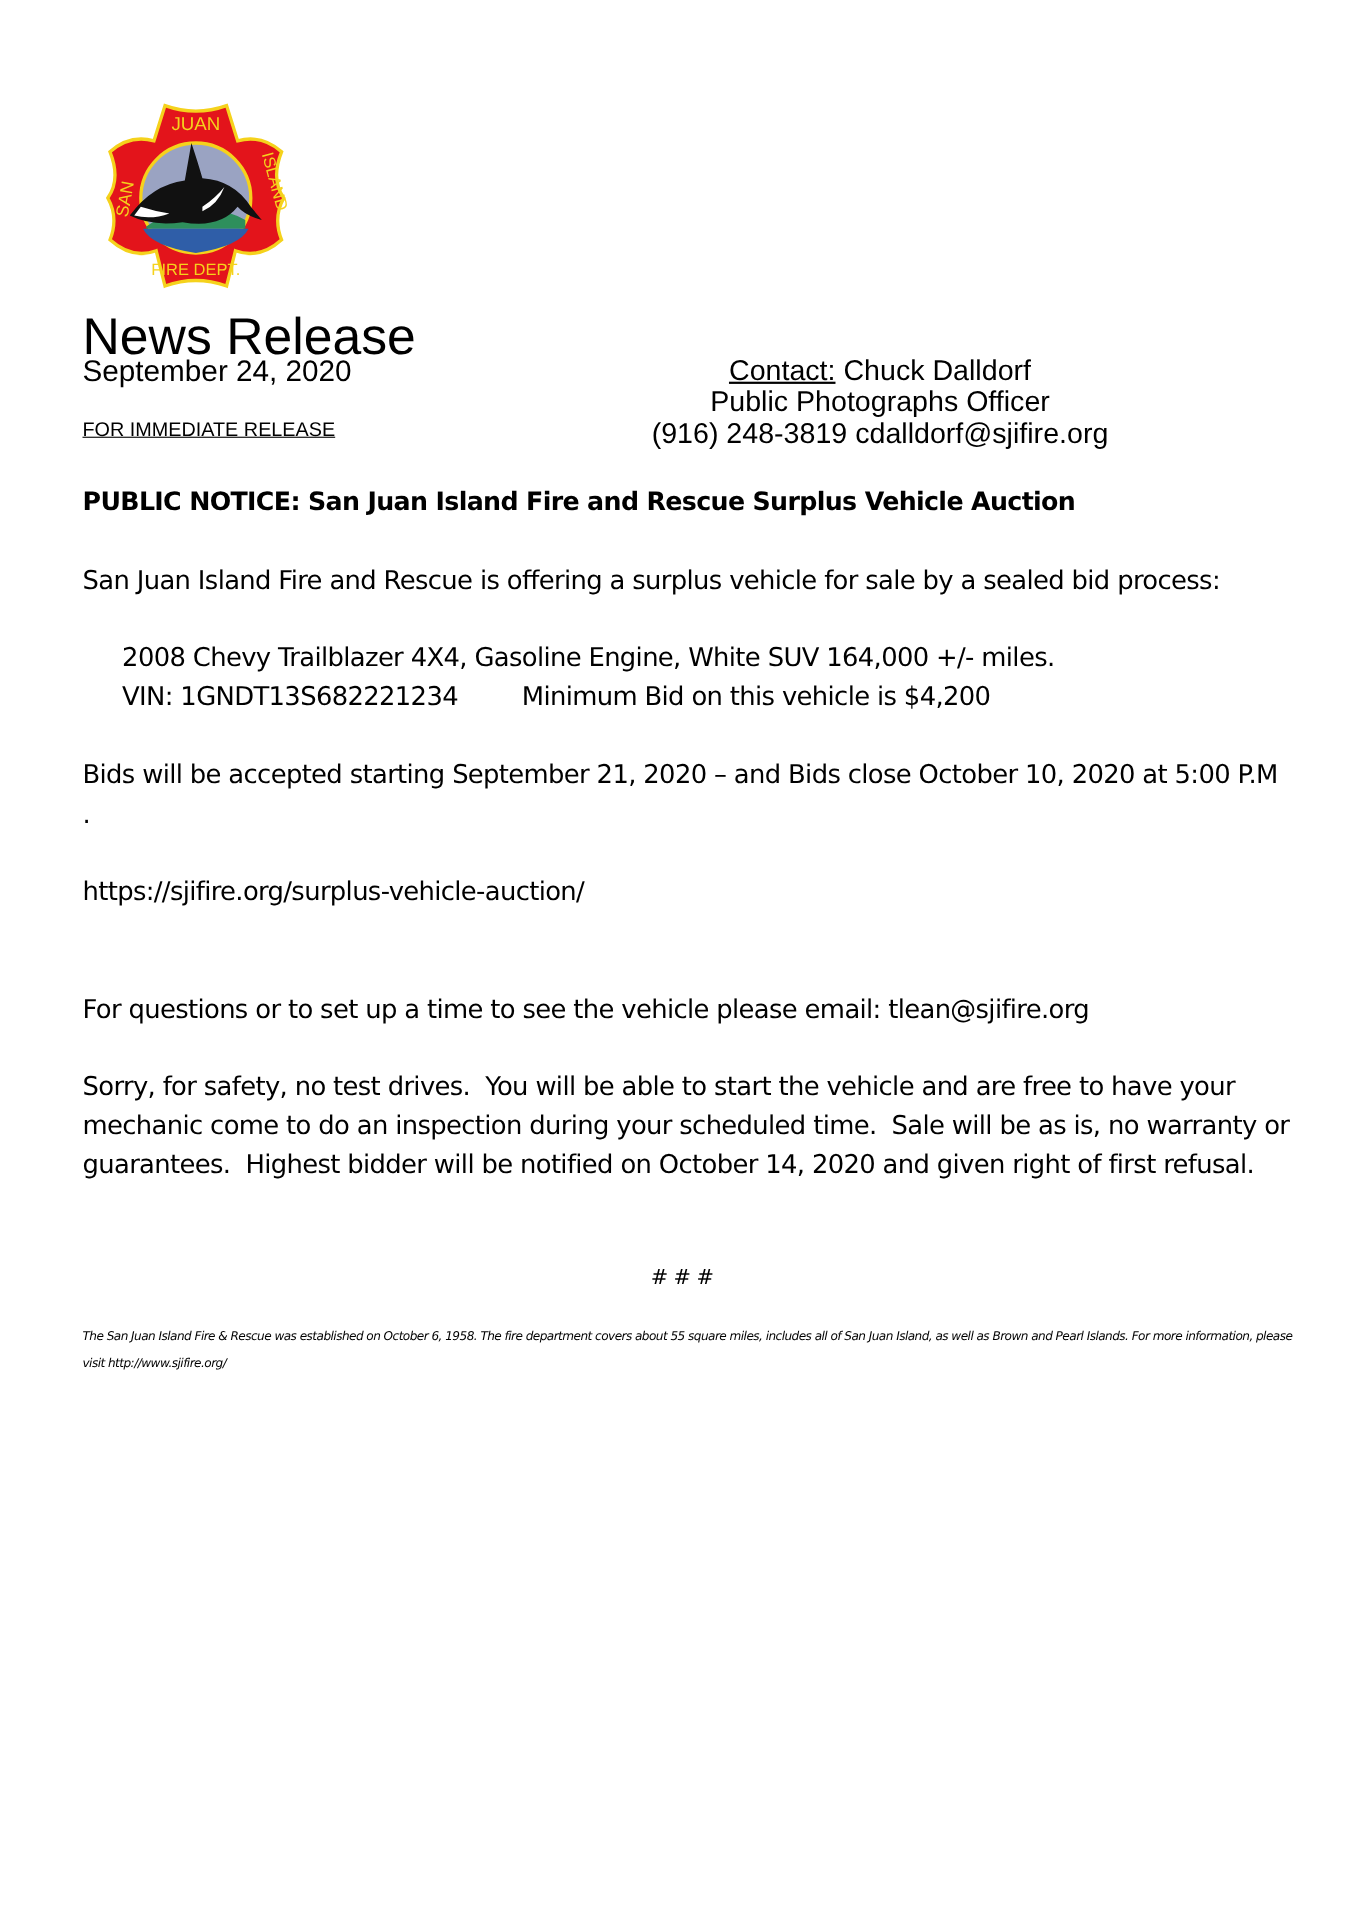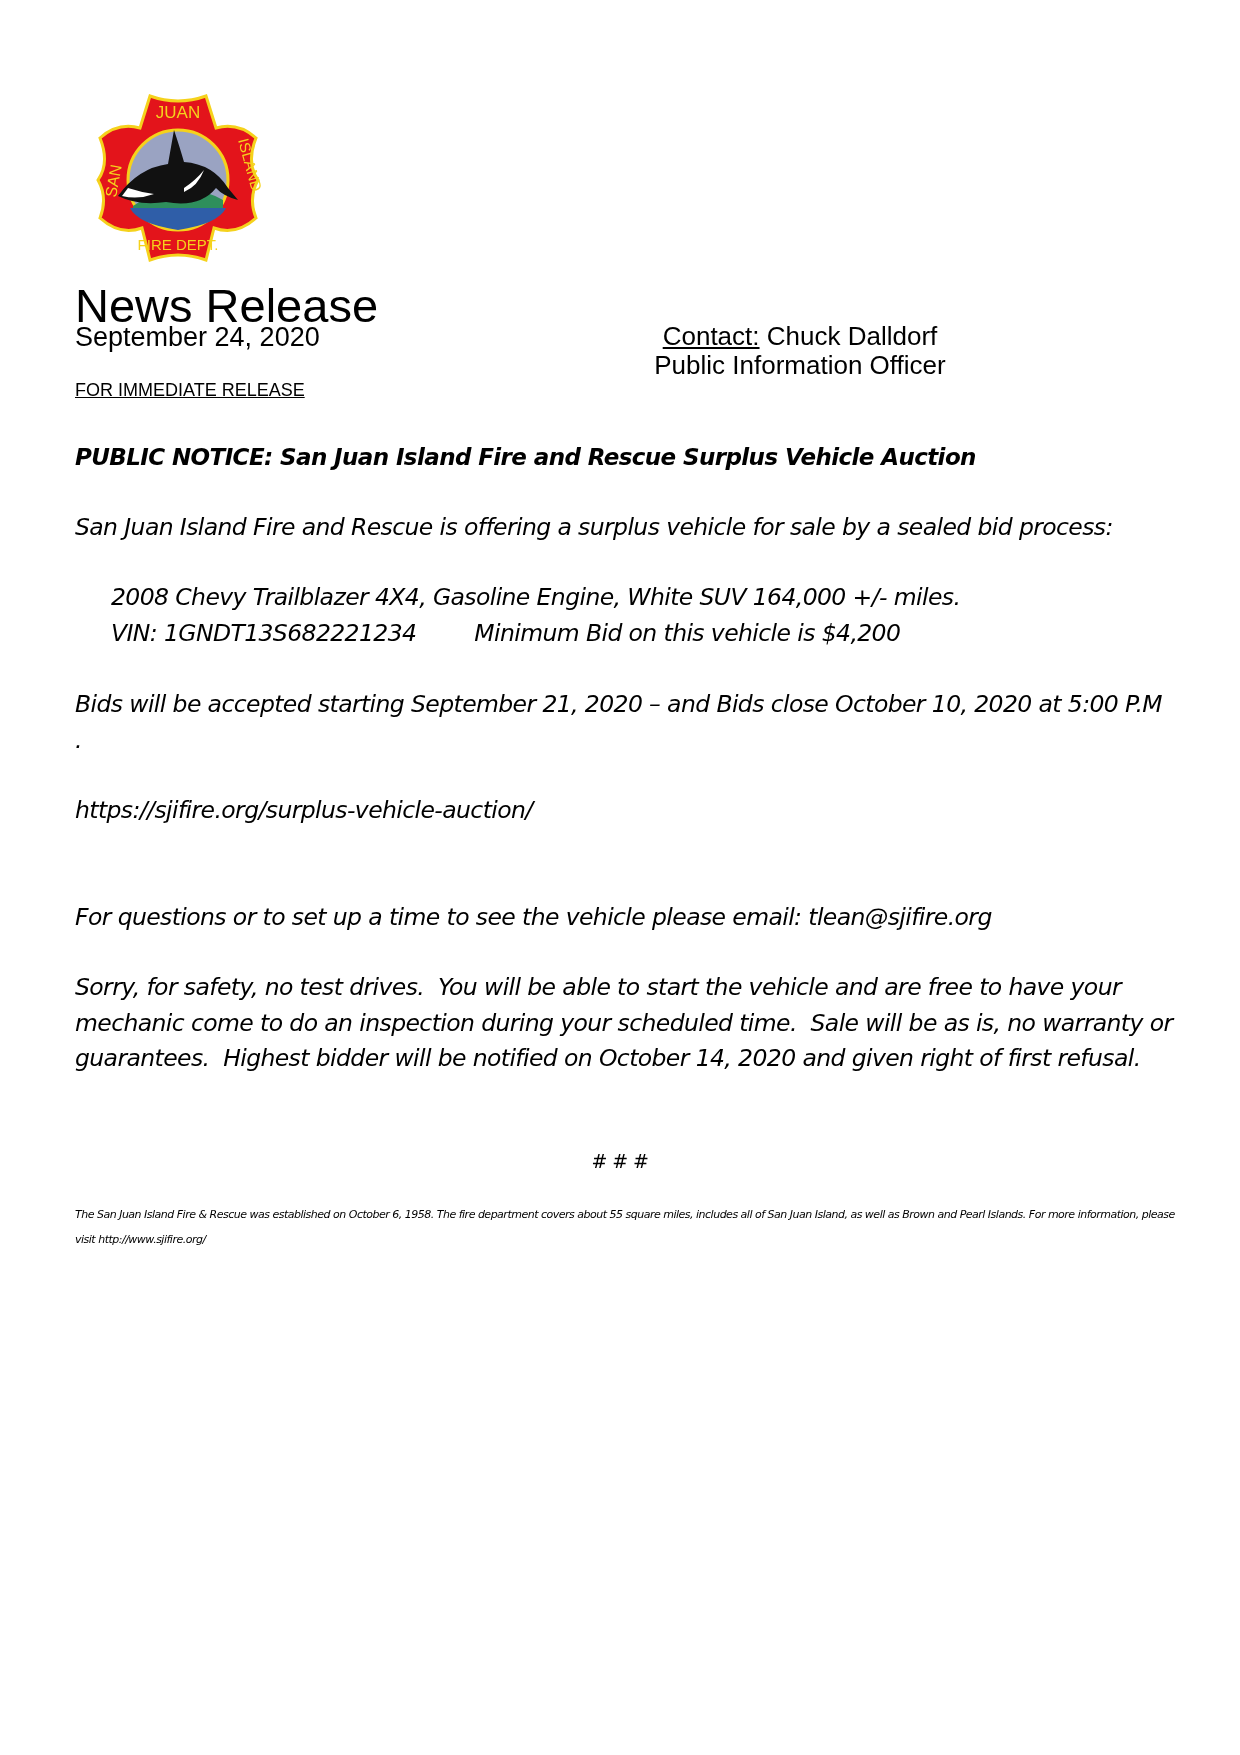--- a/index.html
+++ b/index.html
@@ -6,21 +6,21 @@
   body { width: 1240px; height: 1755px; position: relative; color: #000; overflow: hidden; }
   .abs { position: absolute; }
   .arial { font-family: "Liberation Sans", sans-serif; }
   .body-font { font-family: "DejaVu Sans", sans-serif; letter-spacing: -0.6px; }
   .logo { left: 88px; top: 88px; width: 180px; height: 180px; }
   .title { left: 75px; top: 278px; font-size: 47px; }
   .date { left: 75px; top: 322px; font-size: 27px; }
   .immediate { left: 75px; top: 380px; font-size: 18px; text-decoration: underline; }
   .contact { left: 590px; top: 322px; width: 420px; font-size: 26px; line-height: 29px; text-align: center; }
   .contact .u { text-decoration: underline; }
-  .para { left: 75px; width: 1100px; font-size: 23.5px; line-height: 35.5px; font-style: italic; }
+  .para { left: 75px; width: 1100px; font-size: 23.5px; line-height: 35.5px; }
   .headline { top: 440px; font-weight: bold; font-size: 23px; }
   .p1 { top: 510px; }
   .p2 { top: 580px; margin-left: 36px; }
   .p3 { top: 687px; }
   .p4 { top: 793px; }
   .p5 { top: 900px; }
   .p6 { top: 970px; }
   .hashes { top: 1150px; left: 0; width: 1240px; text-align: center; font-size: 19px; }
   .footer { left: 75px; top: 1202px; width: 1110px; font-size: 11px; line-height: 25px; font-style: italic; letter-spacing: -0.5px; }
   .gap { display: inline-block; width: 58px; }
@@ -48,21 +48,22 @@
 
 <div class="abs title arial">News Release</div>
 <div class="abs date arial">September 24, 2020</div>
 <div class="abs immediate arial">FOR IMMEDIATE RELEASE</div>
 
 <div class="abs contact arial">
   <div>
     <span class="u">Contact:</span>
     <span>Chuck Dalldorf</span>
   </div>
-  <div>Public Information Officer</div>
+  <div>Public Photographs Officer</div>
+  <div>(916) 248-3819 cdalldorf@sjifire.org</div>
 </div>
 
 <div class="abs para body-font headline">PUBLIC NOTICE: San Juan Island Fire and Rescue Surplus Vehicle Auction</div>
 <div class="abs para body-font p1">San Juan Island Fire and Rescue is offering a surplus vehicle for sale by a sealed bid process:</div>
 <div class="abs para body-font p2">
   <div>2008 Chevy Trailblazer 4X4, Gasoline Engine, White SUV 164,000 +/- miles.</div>
   <div>
     <span>VIN: 1GNDT13S682221234</span><span class="gap"></span><span>Minimum Bid on this vehicle is $4,200</span>
   </div>
 </div>

